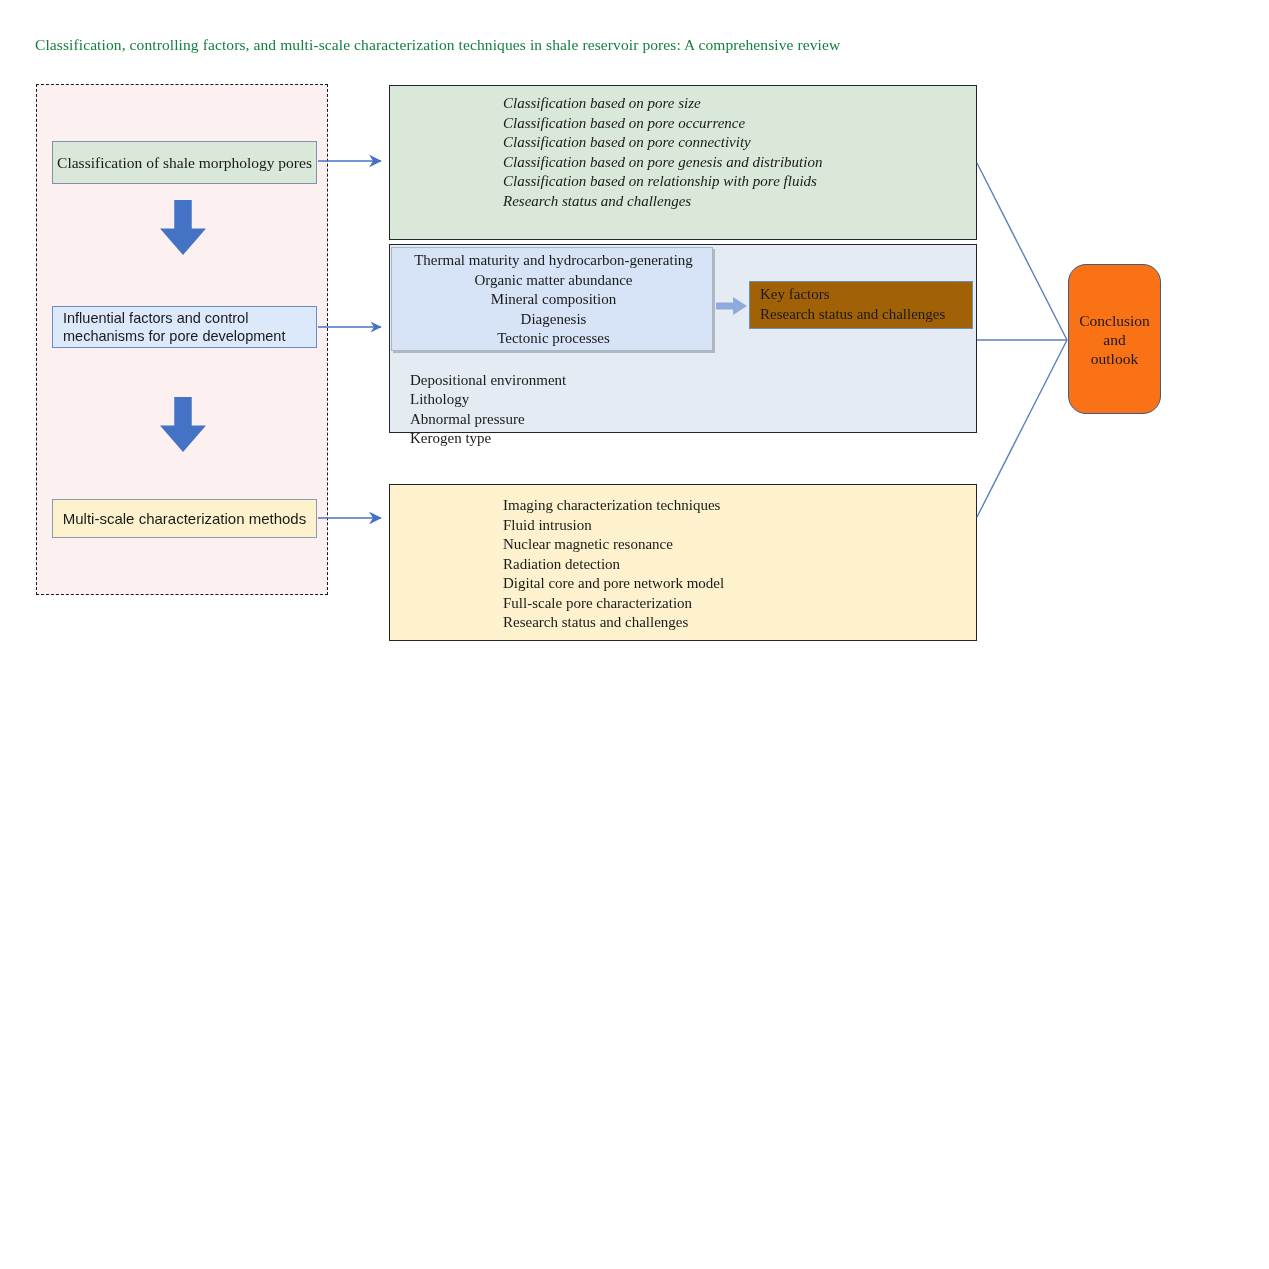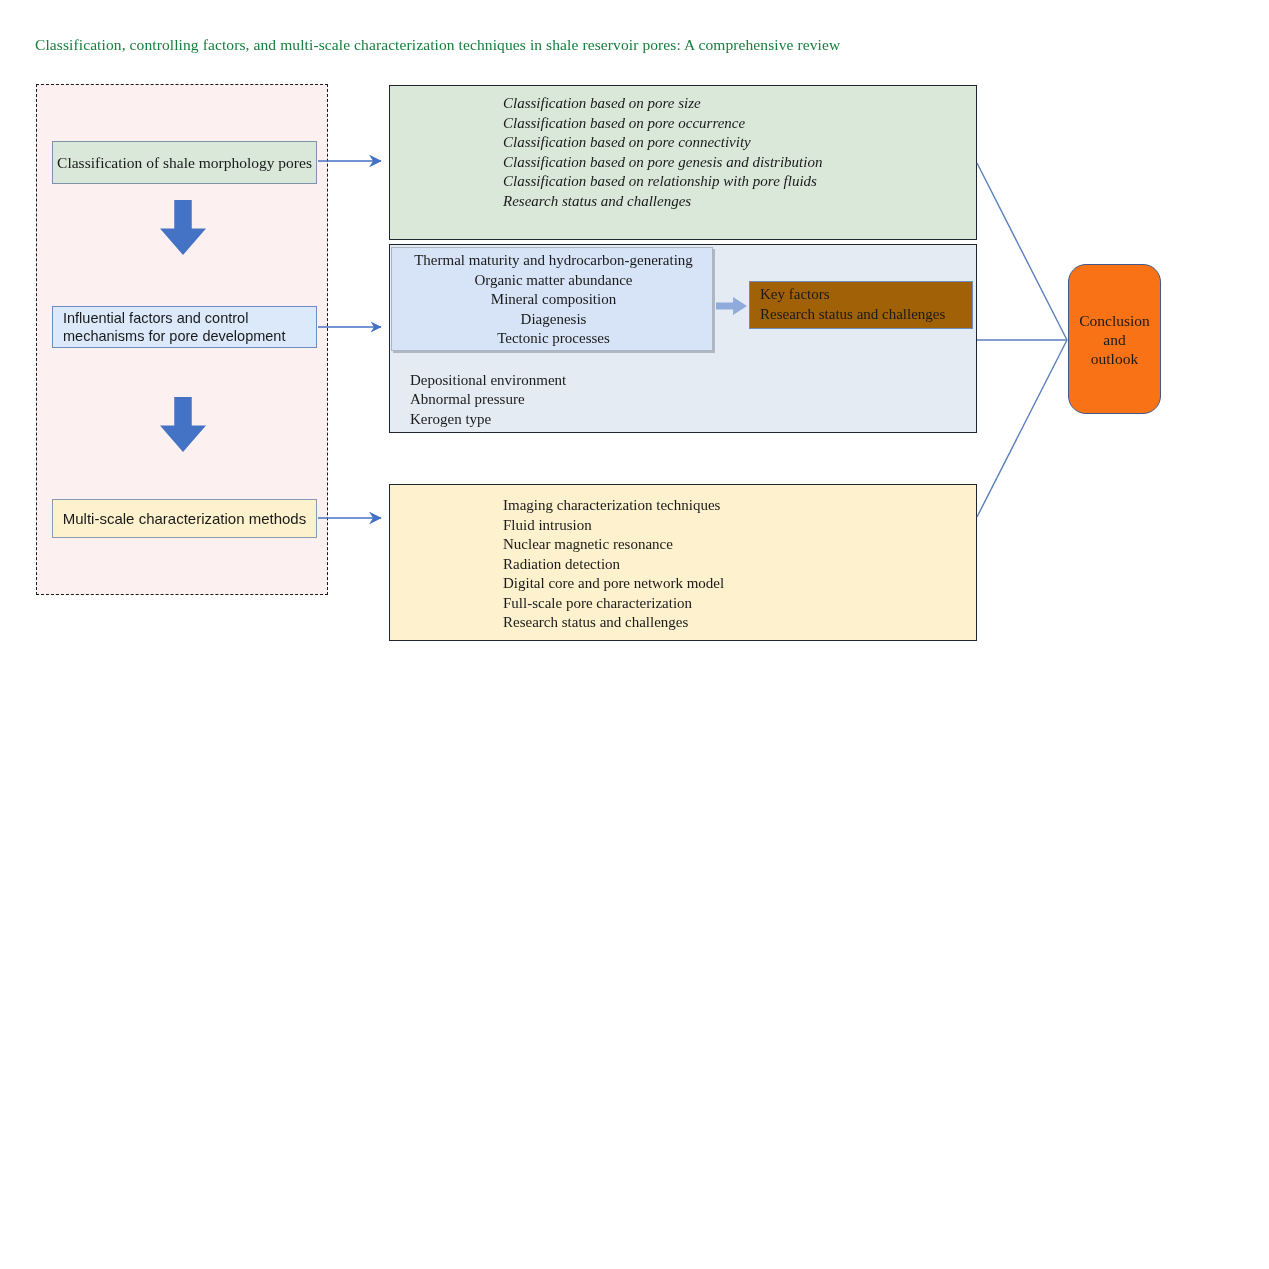--- a/index.html
+++ b/index.html
@@ -156,20 +156,21 @@
   <div class="abs inner-key-box">
     <div class="list-line">Thermal maturity and hydrocarbon-generating</div>
     <div class="list-line">Organic matter abundance</div>
     <div class="list-line">Mineral composition</div>
     <div class="list-line">Diagenesis</div>
     <div class="list-line">Tectonic processes</div>
   </div>
 
   <div class="abs factors-rest">
     <div class="list-line">Depositional environment</div>
+    <div class="list-line">Lithology</div>
     <div class="list-line">Abnormal pressure</div>
     <div class="list-line">Kerogen type</div>
   </div>
 
   <div class="abs small-right-arrow"></div>
 
   <div class="abs key-factors-box">
     <div class="list-line">Key factors</div>
     <div class="list-line">Research status and challenges</div>
   </div>

